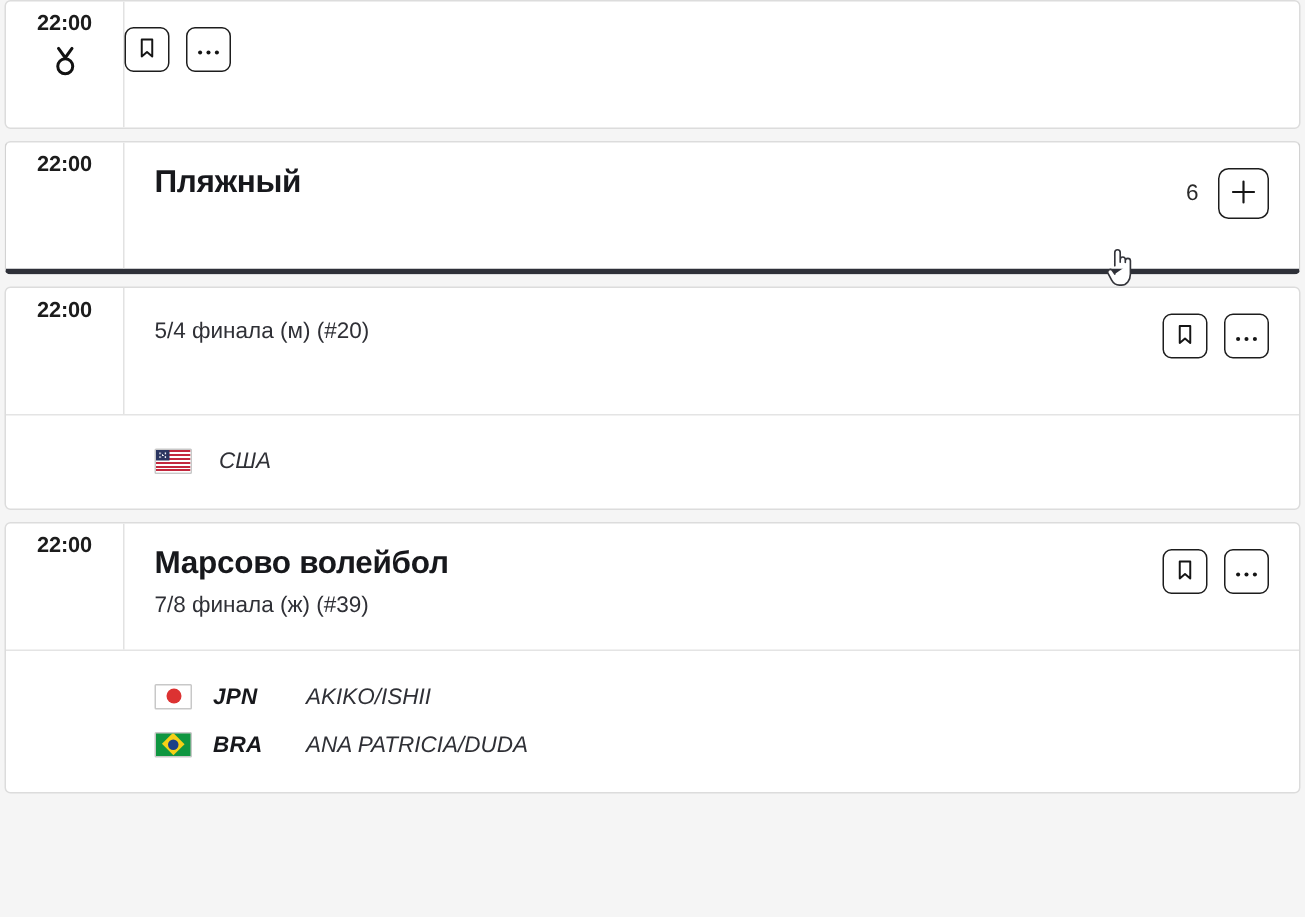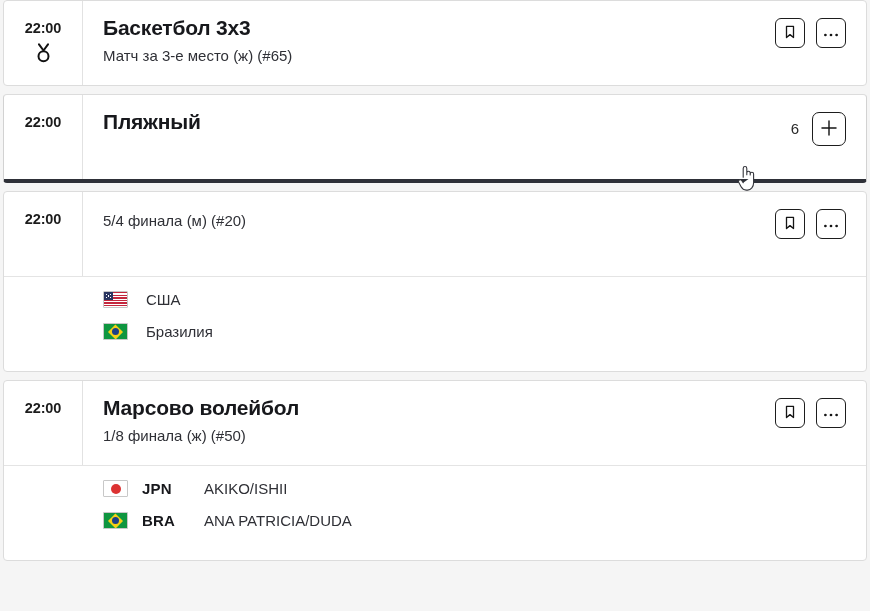--- a/index.html
+++ b/index.html
@@ -43,21 +43,21 @@
     min-height: 84px;
     position: relative;
   }
 
   .time-col {
     width: 78px;
     flex: 0 0 78px;
     display: flex;
     flex-direction: column;
     align-items: center;
-    padding-top: 20px;
+    padding-top: 8px;
     box-sizing: border-box;
   }
   .time-text {
     font-size: 14.5px;
     font-weight: bold;
     color: #1c1c1c;
     letter-spacing: -0.1px;
     line-height: 1;
   }
   .medal-icon {
@@ -133,23 +133,24 @@
     height: 1px;
     background: #e4e4e4;
     width: 100%;
   }
 
   .competitors {
     padding: 14px 0 16px 0;
   }
   .competitor-row {
     display: flex;
-    align-items: flex-start;
+    align-items: center;
     height: 32px;
     padding-left: 99px;
+    font-style: italic;
   }
   .flag {
     width: 25px;
     height: 17px;
     flex: 0 0 25px;
     border: 1px solid #c8c8c8;
     box-sizing: border-box;
     position: relative;
     overflow: hidden;
     border-radius: 1px;
@@ -241,24 +242,20 @@
     <div class="event-card">
       <div class="card-head">
         <div class="time-col">
           <div class="time-text">22:00</div>
           <span class="medal-icon"><svg viewBox="0 0 17 20" width="17" height="20">
               <path d="M4 1.3l4.5 6.2M13 1.3L8.5 7.5" stroke="#121212" stroke-width="2" stroke-linecap="round" fill="none"></path>
               <circle cx="8.5" cy="13.2" r="5" fill="none" stroke="#121212" stroke-width="2"></circle>
             </svg></span>
         </div>
         <div class="col-divider"></div>
-        <div class="info-col">
-          <div class="event-title">Баскетбол 3x3</div>
-          <div class="event-subtitle">Матч за 3-е место (ж) (#65)</div>
-        </div>
         <div class="actions-col">
           <button class="icon-btn">
             <span><svg viewBox="0 0 16 16" width="14" height="14">
                 <path d="M4 1.6h8v12.8l-4-3.4-4 3.4z" fill="none" stroke="#151515" stroke-width="1.5" stroke-linejoin="round"></path>
               </svg></span>
           </button>
           <button class="icon-btn">
             <span><svg viewBox="0 0 20 6" width="16" height="6">
                 <circle cx="3" cy="3" r="1.7" fill="#151515"></circle>
                 <circle cx="10" cy="3" r="1.7" fill="#151515"></circle>
@@ -313,38 +310,31 @@
       </div>
       <div class="row-divider"></div>
       <div class="competitors">
         <div class="competitor-row">
           <span class="flag flag-usa">
             <span class="stripes"></span>
             <span class="canton"></span>
           </span>
           <span class="comp-name only">США</span>
         </div>
-        <div class="competitor-row">
-          <span class="flag flag-bra">
-            <span class="lozenge"></span>
-            <span class="globe"></span>
-          </span>
-          <span class="comp-name only">Бразилия</span>
-        </div>
       </div>
     </div>
     <div class="event-card">
       <div class="card-head">
         <div class="time-col">
           <div class="time-text">22:00</div>
         </div>
         <div class="col-divider"></div>
         <div class="info-col">
           <div class="event-title">Марсово волейбол</div>
-          <div class="event-subtitle">1/8 финала (ж) (#50)</div>
+          <div class="event-subtitle">7/8 финала (ж) (#39)</div>
         </div>
         <div class="actions-col">
           <button class="icon-btn">
             <span><svg viewBox="0 0 16 16" width="14" height="14">
                 <path d="M4 1.6h8v12.8l-4-3.4-4 3.4z" fill="none" stroke="#151515" stroke-width="1.5" stroke-linejoin="round"></path>
               </svg></span>
           </button>
           <button class="icon-btn">
             <span><svg viewBox="0 0 20 6" width="16" height="6">
                 <circle cx="3" cy="3" r="1.7" fill="#151515"></circle>

